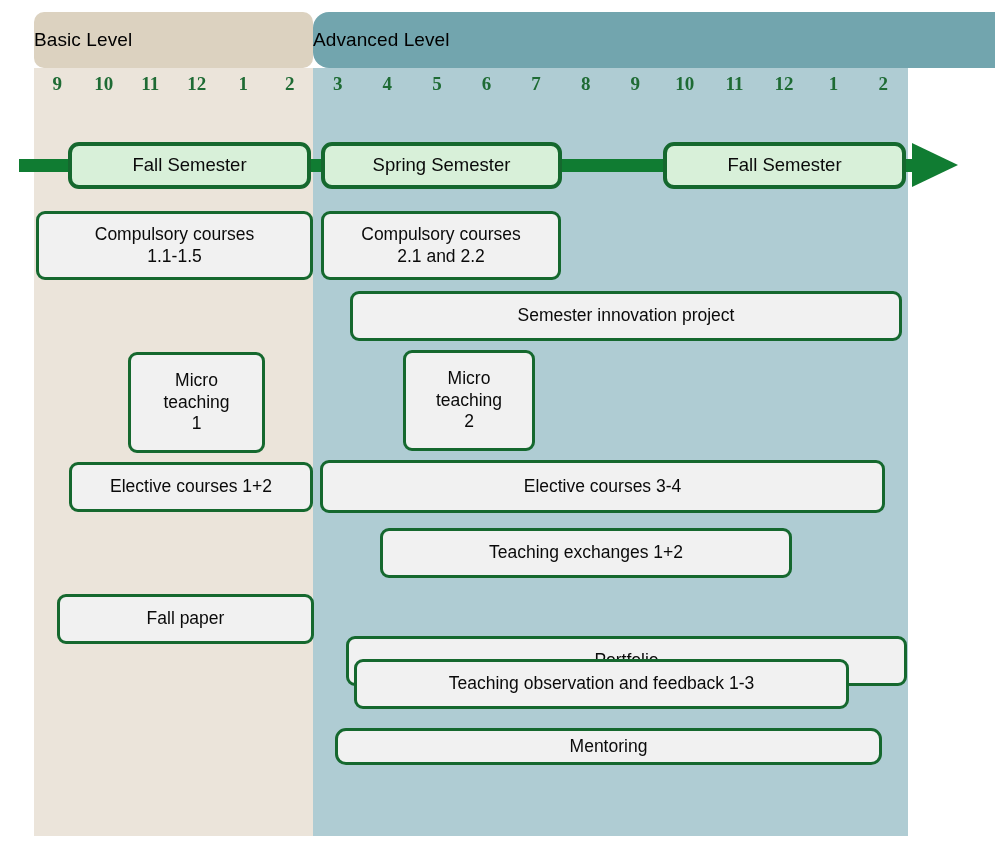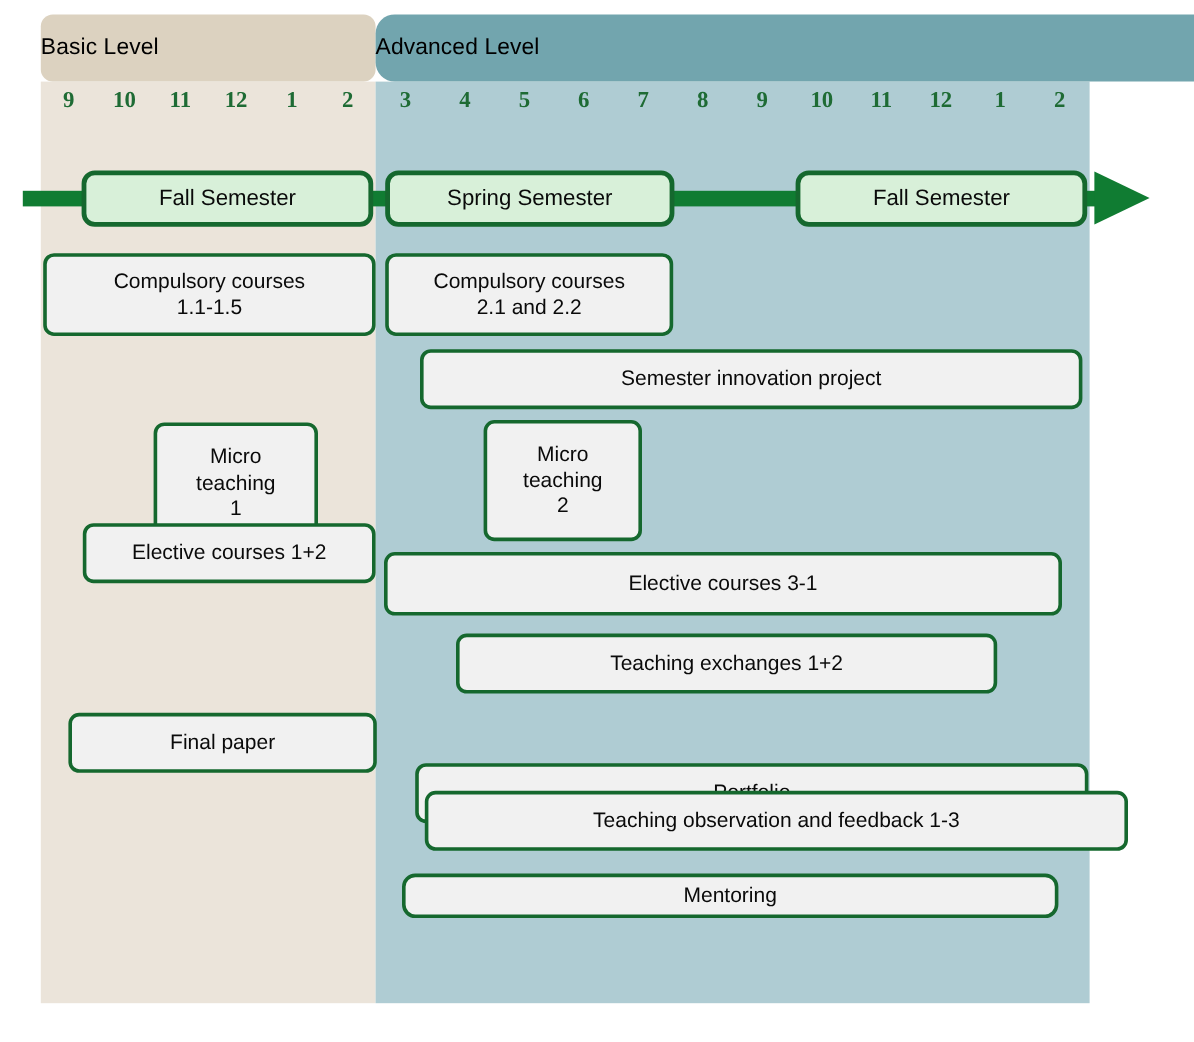--- a/index.html
+++ b/index.html
@@ -201,41 +201,41 @@
 teaching
 1</span>
   </div>
 
   <div class="box" style="left:403px; top:350px; width:132px; height:101px;">
     <span class="box-label">Micro
 teaching
 2</span>
   </div>
 
-  <div class="box" style="left:69px;  top:436px; width:244px; height:50px;">
+  <div class="box" style="left:69px;  top:462px; width:244px; height:50px;">
     <span class="box-label">Elective courses 1+2</span>
   </div>
 
   <div class="box" style="left:320px; top:460px; width:565px; height:53px;">
-    <span class="box-label">Elective courses 3-1</span>
-  </div>
-
-  <div class="box" style="left:380px; top:528px; width:451px; height:50px;">
+    <span class="box-label">Elective courses 3-4</span>
+  </div>
+
+  <div class="box" style="left:380px; top:528px; width:412px; height:50px;">
     <span class="box-label">Teaching exchanges 1+2</span>
   </div>
 
   <div class="box" style="left:57px;  top:594px; width:257px; height:50px;">
-    <span class="box-label">Final paper</span>
+    <span class="box-label">Fall paper</span>
   </div>
 
   <div class="box" style="left:346px; top:592px; width:561px; height:50px;margin-top:44px;">
     <span class="box-label">Portfolio</span>
   </div>
 
-  <div class="box" style="left:354px; top:659px; width:586px; height:50px;">
+  <div class="box" style="left:354px; top:659px; width:495px; height:50px;">
     <span class="box-label">Teaching observation and feedback 1-3</span>
   </div>
 
   <div class="box" style="left:335px; top:728px; width:547px; height:37px;border-radius:11px;">
     <span class="box-label">Mentoring</span>
   </div>
 
 </div>
 
 </body></html>

